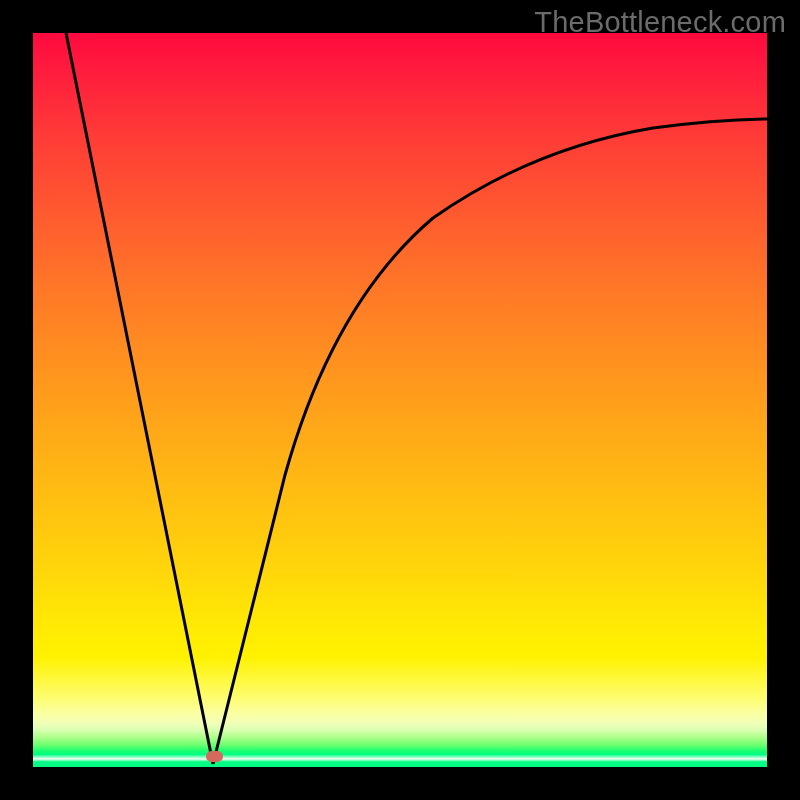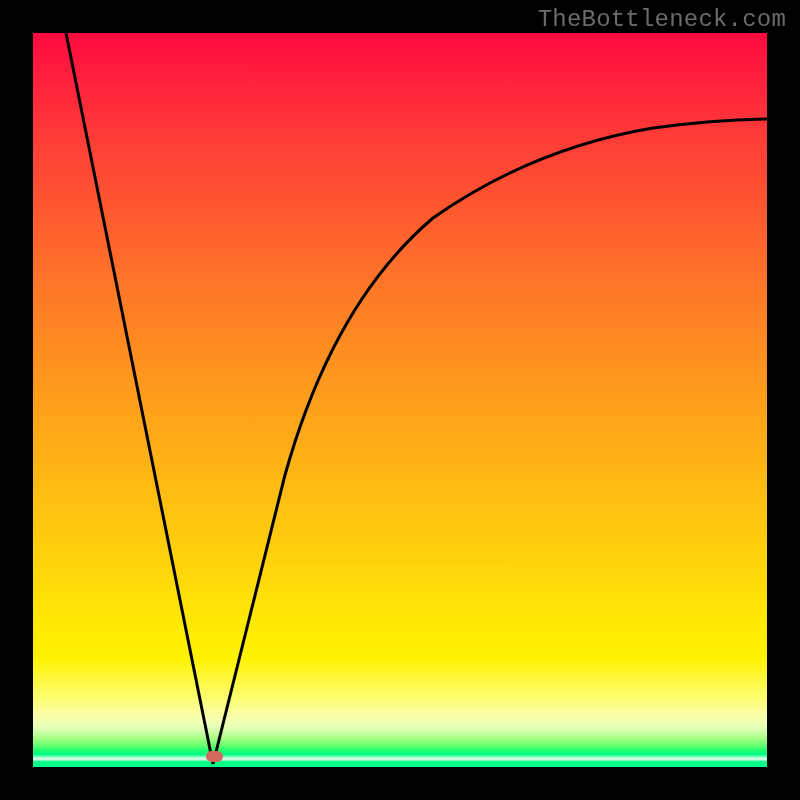--- a/index.html
+++ b/index.html
@@ -49,24 +49,23 @@
     #f4fff4 98.9%,
     #00ff84 99.3%,
     #00ff84 100%
   );
 }
 .watermark {
   position: absolute;
   top: 6px;
   right: 14px;
   color: #6b6b6b;
-  font-size: 24px;
+  font-size: 29px;
   letter-spacing: 0.2px;
   font-weight: 400;
-  font-family: Liberation Mono, monospace;
 }
 svg.curve {
   position: absolute;
   left: 0;
   top: 0;
   width: 734px;
   height: 734px;
 }
 .marker {
   position: absolute;

